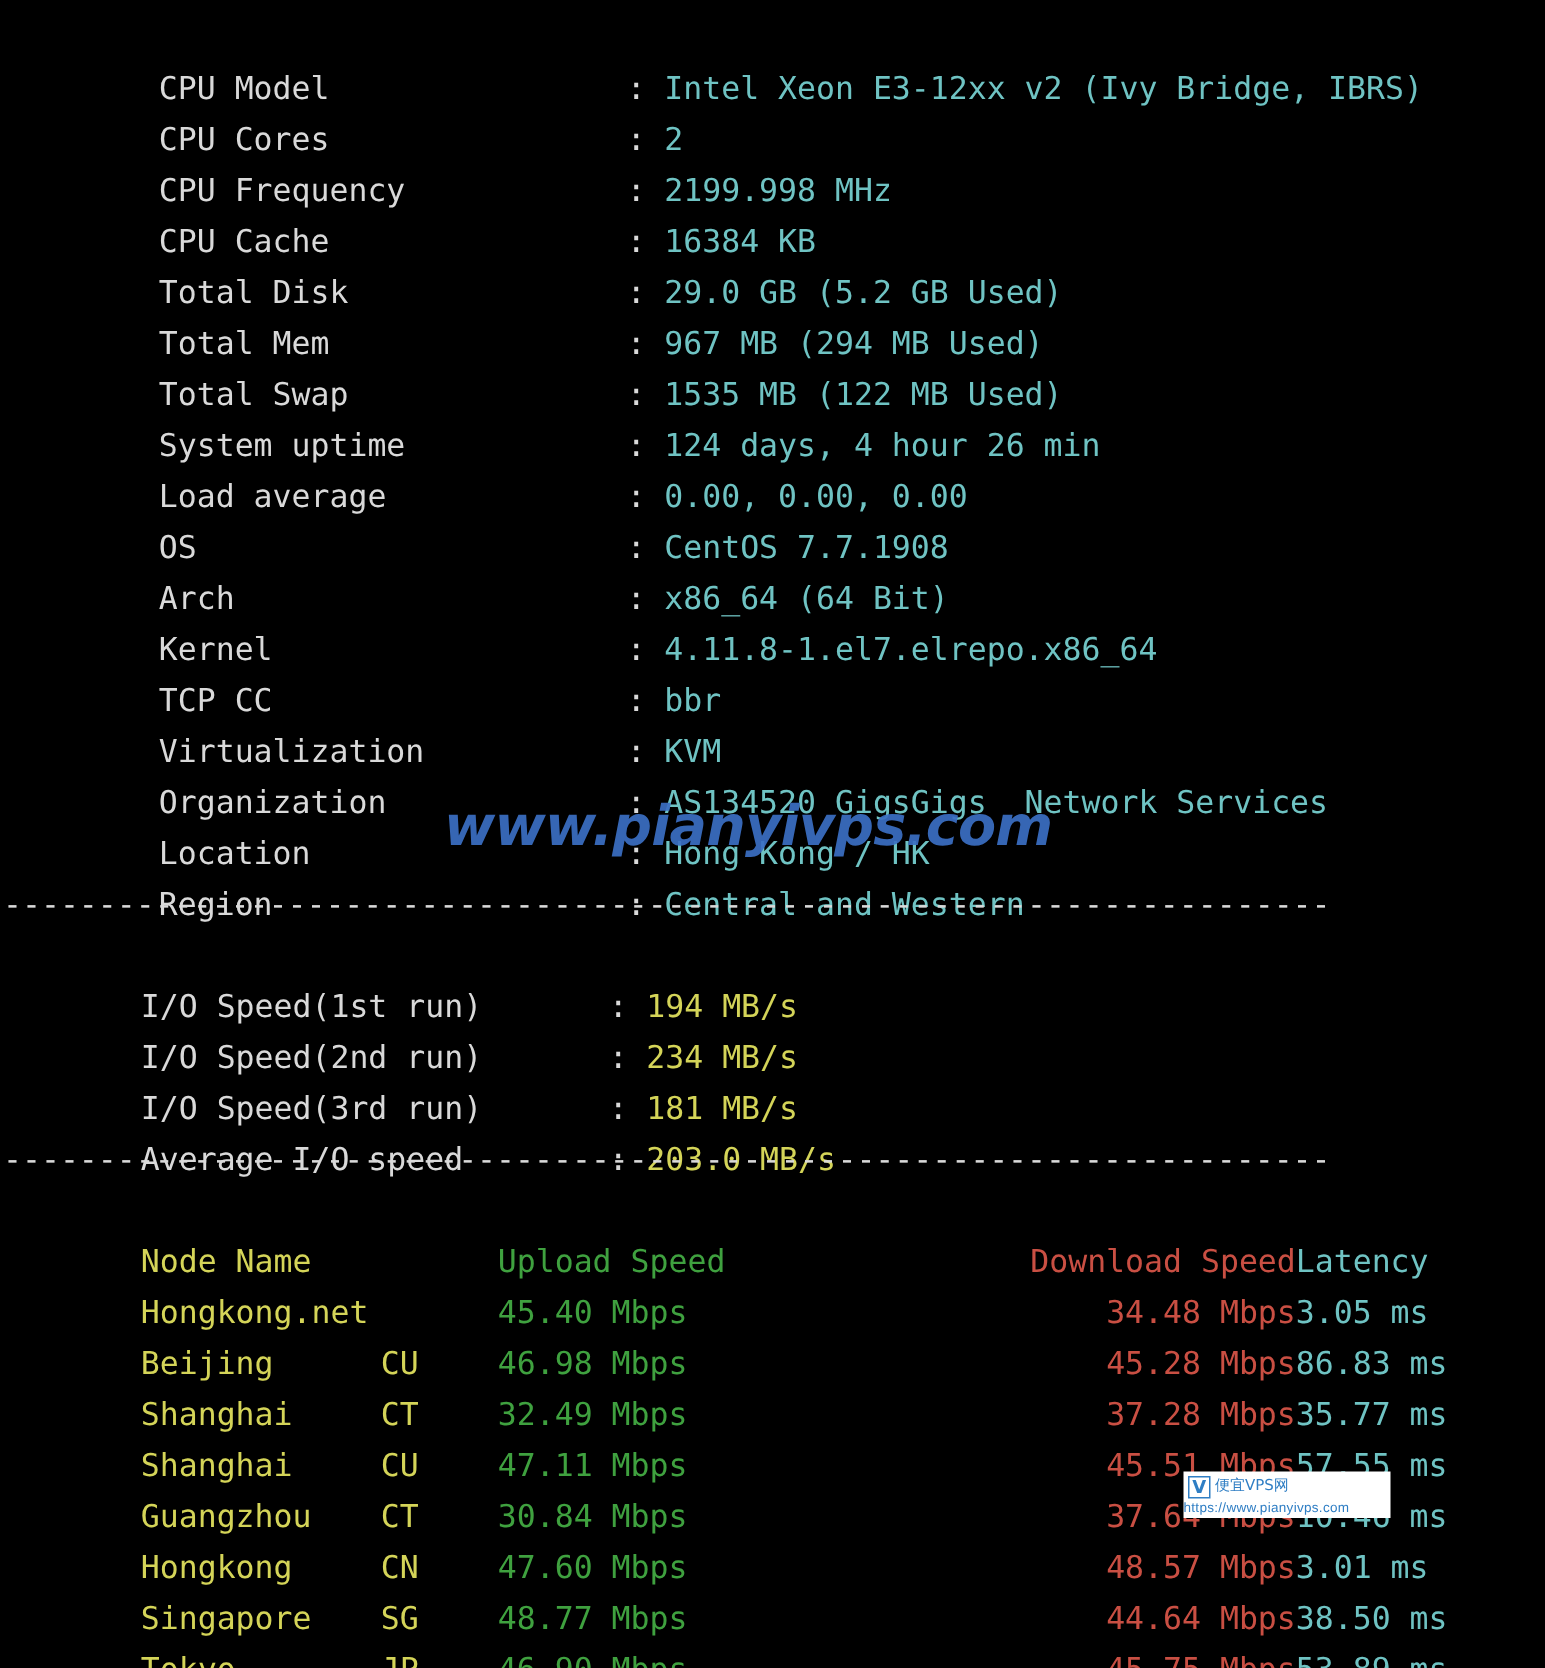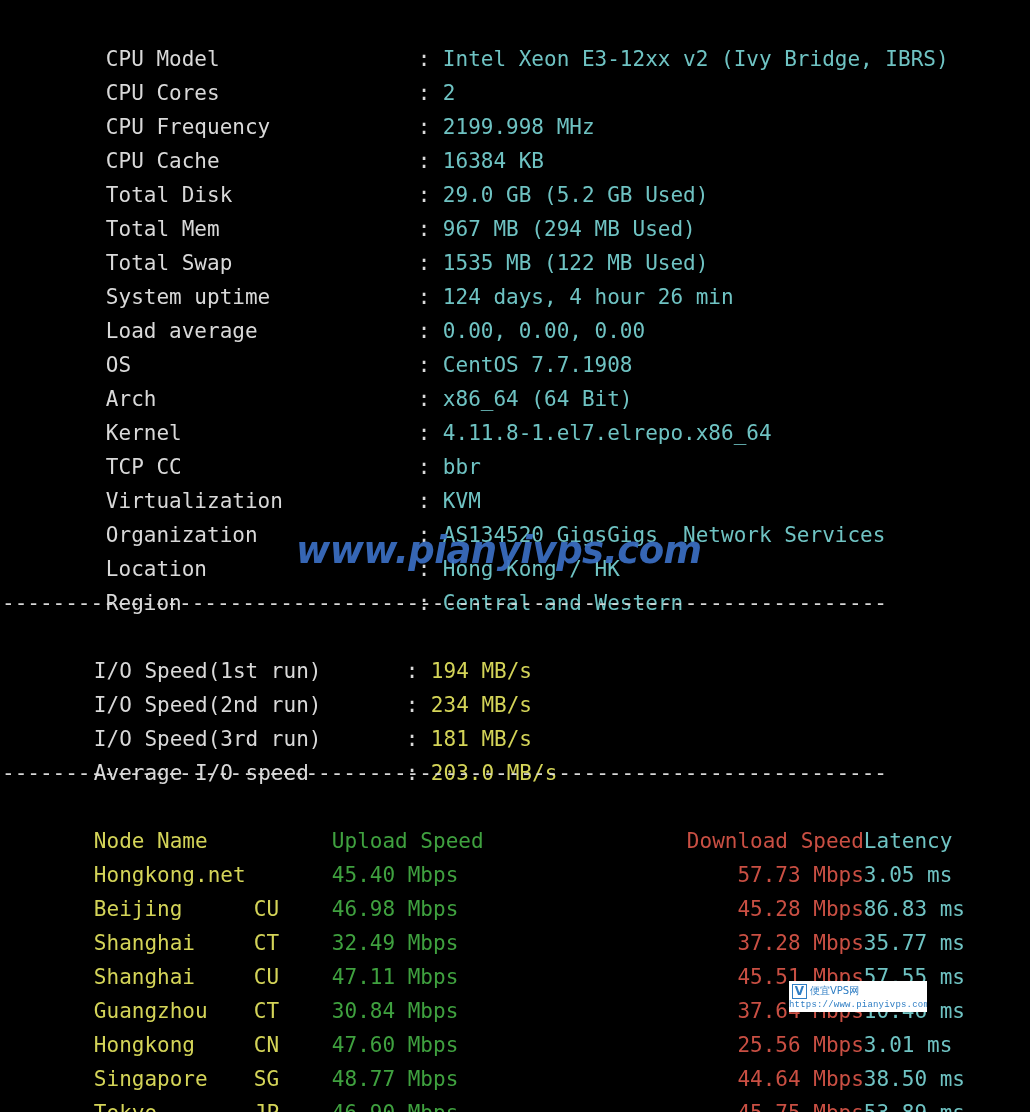--- a/index.html
+++ b/index.html
@@ -152,25 +152,25 @@
   }
   #wm-badge .badge-name {
     font-family: "DejaVu Sans", "Liberation Sans", sans-serif;
     font-size: 10px;
     line-height: 16px;
     color: #2f7ec4;
     letter-spacing: 0px;
     white-space: nowrap;
   }
   #wm-badge .badge-url {
-    font-family: Liberation Mono, monospace;
+    font-family: Liberation Sans, sans-serif;
     font-size: 9px;
     line-height: 11px;
     color: #2f7ec4;
-    text-align: right;
+    text-align: left;
     letter-spacing: 0.2px;
     white-space: nowrap;
   }
 </style>
 </head>
 <body>
 
 <div id="terminal">
 
   <div>
@@ -244,36 +244,36 @@
     </div>
   </div>
 
   <div class="line sep">----------------------------------------------------------------------</div>
 
   <div>
     <div class="line st-row hdr">
       <span class="col-node">Node Name</span><span class="col-isp"></span><span class="col-up">Upload Speed</span><span class="col-down">Download Speed</span><span class="col-lat">Latency</span>
     </div>
     <div class="line st-row">
-      <span class="col-node">Hongkong.net</span><span class="col-isp"></span><span class="col-up">45.40 Mbps</span><span class="col-down">57.73 Mbps</span><span class="col-lat">3.05 ms</span>
+      <span class="col-node">Hongkong.net</span><span class="col-isp"></span><span class="col-up">45.40 Mbps</span><span class="col-down">34.48 Mbps</span><span class="col-lat">3.05 ms</span>
     </div>
     <div class="line st-row">
       <span class="col-node">Beijing</span><span class="col-isp">CU</span><span class="col-up">46.98 Mbps</span><span class="col-down">45.28 Mbps</span><span class="col-lat">86.83 ms</span>
     </div>
     <div class="line st-row">
       <span class="col-node">Shanghai</span><span class="col-isp">CT</span><span class="col-up">32.49 Mbps</span><span class="col-down">37.28 Mbps</span><span class="col-lat">35.77 ms</span>
     </div>
     <div class="line st-row">
       <span class="col-node">Shanghai</span><span class="col-isp">CU</span><span class="col-up">47.11 Mbps</span><span class="col-down">45.51 Mbps</span><span class="col-lat">57.55 ms</span>
     </div>
     <div class="line st-row">
       <span class="col-node">Guangzhou</span><span class="col-isp">CT</span><span class="col-up">30.84 Mbps</span><span class="col-down">37.64 Mbps</span><span class="col-lat">10.46 ms</span>
     </div>
     <div class="line st-row">
-      <span class="col-node">Hongkong</span><span class="col-isp">CN</span><span class="col-up">47.60 Mbps</span><span class="col-down">25.56 Mbps</span><span class="col-lat">3.01 ms</span>
+      <span class="col-node">Hongkong</span><span class="col-isp">CN</span><span class="col-up">47.60 Mbps</span><span class="col-down">48.57 Mbps</span><span class="col-lat">3.01 ms</span>
     </div>
     <div class="line st-row">
       <span class="col-node">Singapore</span><span class="col-isp">SG</span><span class="col-up">48.77 Mbps</span><span class="col-down">44.64 Mbps</span><span class="col-lat">38.50 ms</span>
     </div>
     <div class="line st-row">
       <span class="col-node">Tokyo</span><span class="col-isp">JP</span><span class="col-up">46.90 Mbps</span><span class="col-down">45.75 Mbps</span><span class="col-lat">53.89 ms</span>
     </div>
   </div>
 
 </div>

